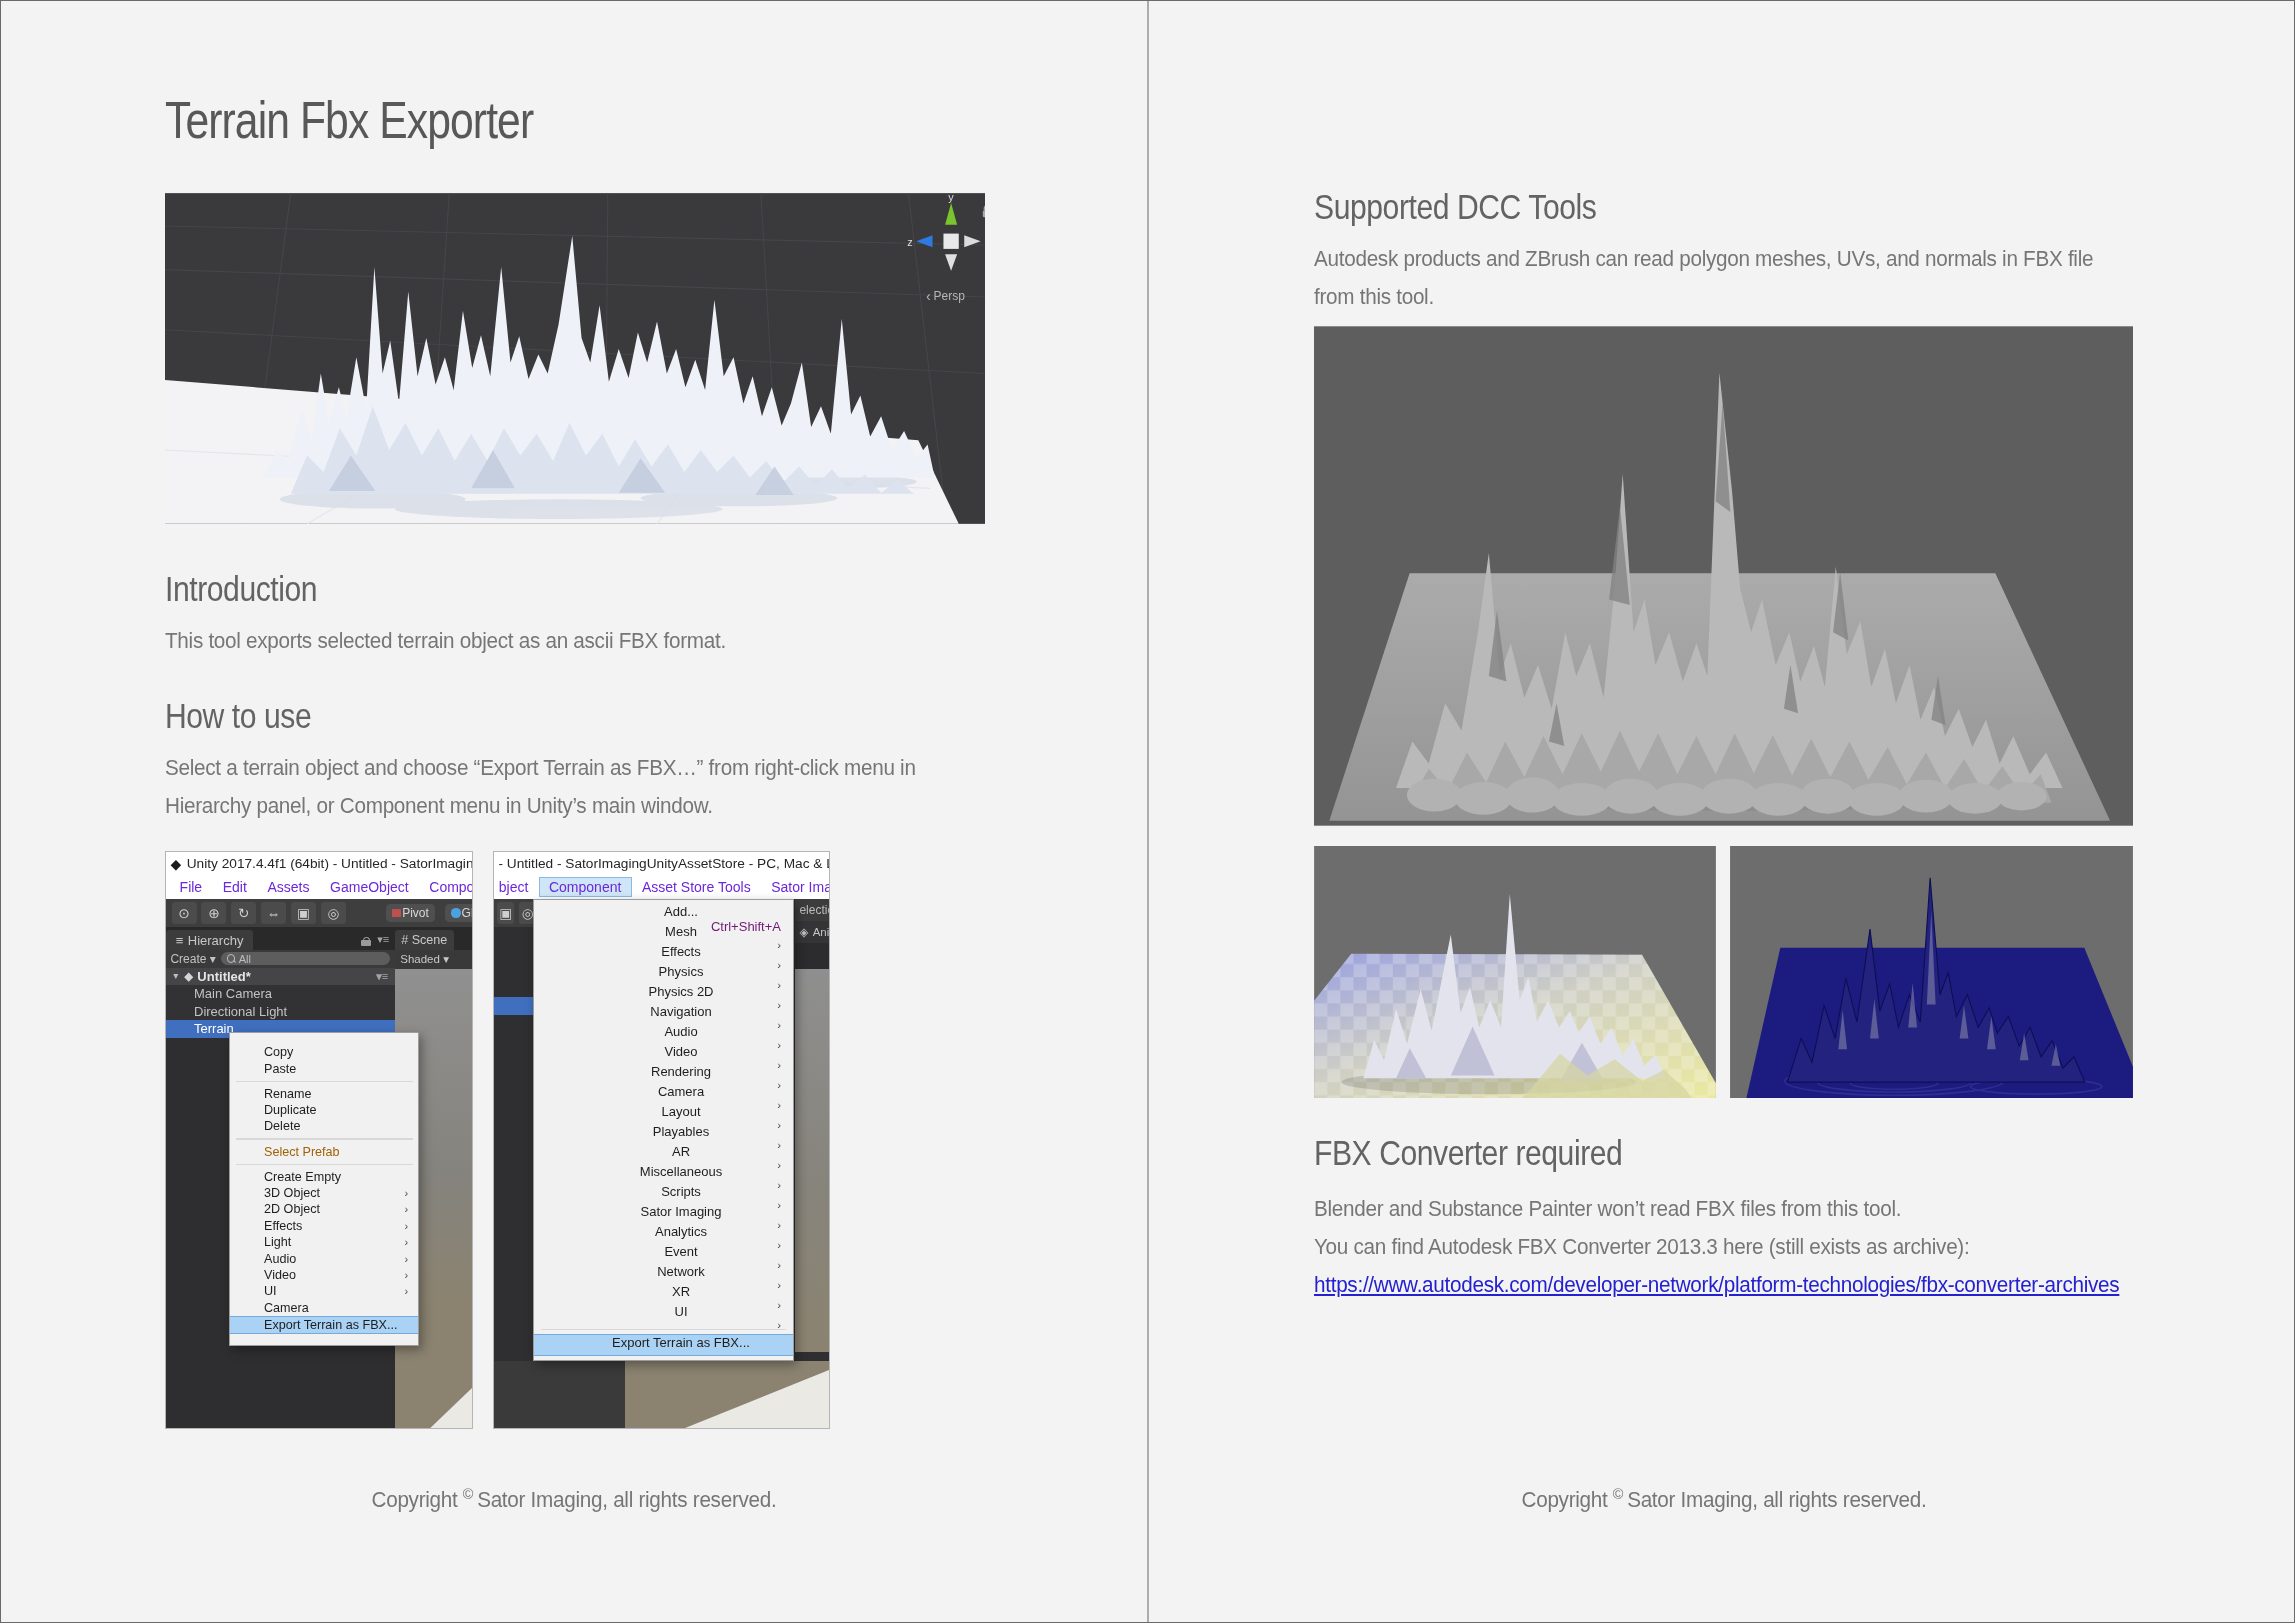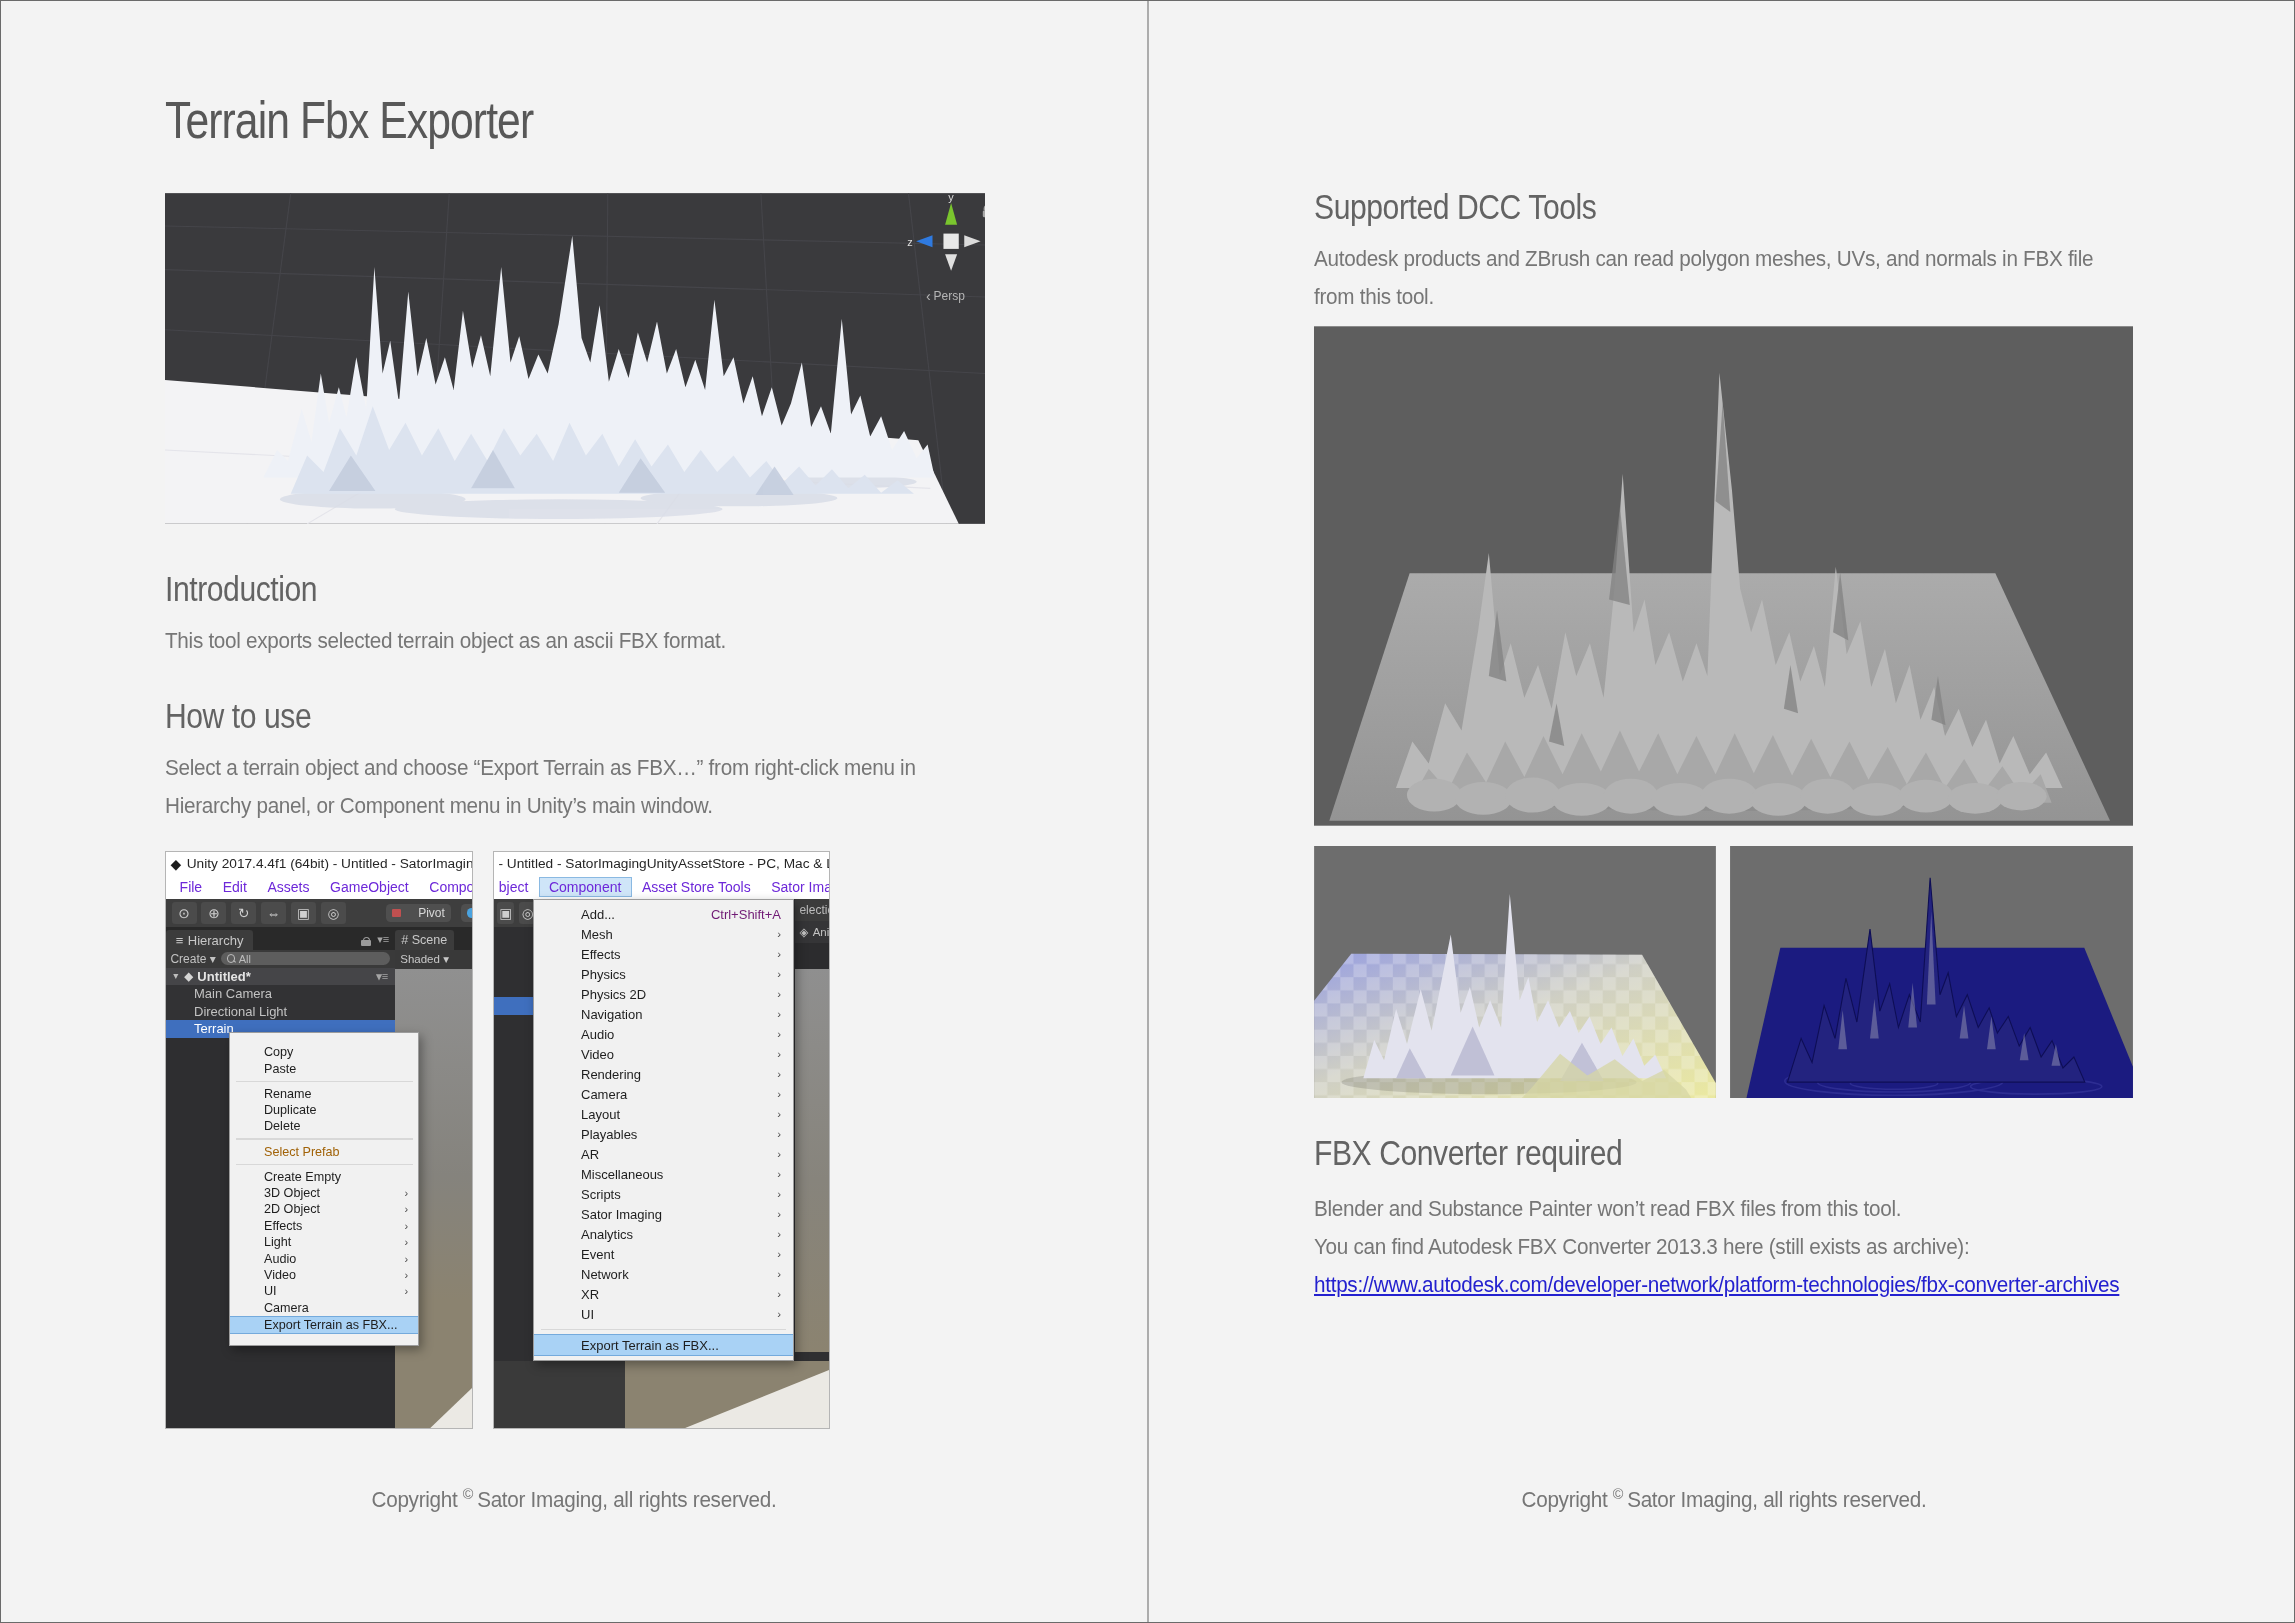--- a/index.html
+++ b/index.html
@@ -30,21 +30,21 @@
   .u-logo{font-size:14px;color:#1d1d1d;margin-right:5.5px;}
   .u-menubar{height:24px;background:#fff;display:flex;align-items:center;gap:0;
              font-size:14px;color:#6d28d9;white-space:nowrap;overflow:hidden;padding-left:3.3px;}
   .u-menubar .mitem{padding:1.1px 9.3px;border:1.1px solid transparent;}
   .u-menubar .mitem.hl{background:#cfe5f8;border:1.1px solid #8ab9e2;}
   .u-toolbar{height:28px;background:#3e3e3e;display:flex;align-items:center;gap:4.9px;
              padding-left:5.5px;overflow:hidden;}
   .tool{width:25px;height:22px;background:#4b4b4b;border-radius:3.3px;color:#cfcfcf;
         font-size:13.7px;display:flex;align-items:center;justify-content:center;}
   .tbtn{height:18.6px;background:#4f4f4f;border-radius:4.4px;color:#d8d8d8;font-size:12px;
-        display:flex;align-items:center;gap:17px;padding:0 6.6px;margin-left:4.4px;white-space:nowrap;}
+        display:flex;align-items:center;gap:1px;padding:0 6.6px;margin-left:4.4px;white-space:nowrap;}
   .dot-sq{width:8.7px;height:7.7px;background:#c05050;display:inline-block;border-radius:1.1px;}
   .dot-ci{width:9.3px;height:9.3px;background:#4aa3e0;display:inline-block;border-radius:50%;}
   
   .h-tabrow{height:23px;background:#292929;display:flex;align-items:flex-end;position:relative;}
   .h-tab{background:#3c3c3c;color:#c8c8c8;font-size:13px;height:19.7px;display:flex;
          align-items:center;gap:4.4px;padding:0 9.8px;border-radius:3.3px 3.3px 0 0;}
   .lockwrap{position:absolute;right:24px;bottom:4.4px;width:9.8px;height:8.7px;}
   .lockbody{position:absolute;left:0;bottom:0;width:9.8px;height:6px;background:#9a9a9a;border-radius:1.1px;}
   .lockarc{position:absolute;left:1.6px;top:0;width:5.5px;height:4.4px;border:1.6px solid #9a9a9a;
            border-bottom:none;border-radius:3.8px 3.8px 0 0;}
@@ -74,21 +74,21 @@
   
   .popup{position:absolute;background:#f1f1f1;border:1.1px solid #9c9c9c;
          box-shadow:3.3px 4.4px 9.8px rgba(0,0,0,.35);box-sizing:border-box;padding:11px 0;}
   .pm-item{height:16.4px;display:flex;align-items:center;font-size:12.6px;color:#1e1e1e;
            padding:0 9.8px 0 34px;position:relative;white-space:nowrap;}
   .pm-item .arrow{margin-left:auto;color:#4a4a4a;font-size:11px;}
   .pm-item.sep{height:1.1px;background:#d8d8d8;margin:3.8px 5.5px;padding:0;}
   .pm-item.disabled{color:#a16207;}
   .pm-item.hl{background:#a9d2f5;border-top:0.5px solid #74aadc;border-bottom:0.5px solid #74aadc;}
   .dd-item{height:20px;display:flex;align-items:center;font-size:13px;color:#1e1e1e;
-           padding:0 12px 0 47px;white-space:nowrap;}
+           padding:0 12px 0 47px;white-space:nowrap;flex-direction:column;}
   .dd-item .arrow{margin-left:auto;color:#4a4a4a;font-size:11.5px;}
   .dd-item .shortcut{margin-left:auto;color:#701a75;}
   .dd-item.sep{height:1.1px;background:#d8d8d8;margin:4.4px 6.6px;padding:0;}
   .dd-item.hl{background:#a9d2f5;border-top:0.5px solid #74aadc;border-bottom:0.5px solid #74aadc;}
   
   .rpanel-tab{background:#3c3c3c;color:#bdbdbd;font-size:12px;height:22px;display:flex;
               align-items:center;padding-left:4.4px;white-space:nowrap;overflow:hidden;}
   .rpanel-row{background:#353537;color:#c2c2c2;font-size:11.5px;height:22px;display:flex;
               align-items:center;gap:4.4px;padding-left:4.4px;white-space:nowrap;overflow:hidden;}
 </style>

